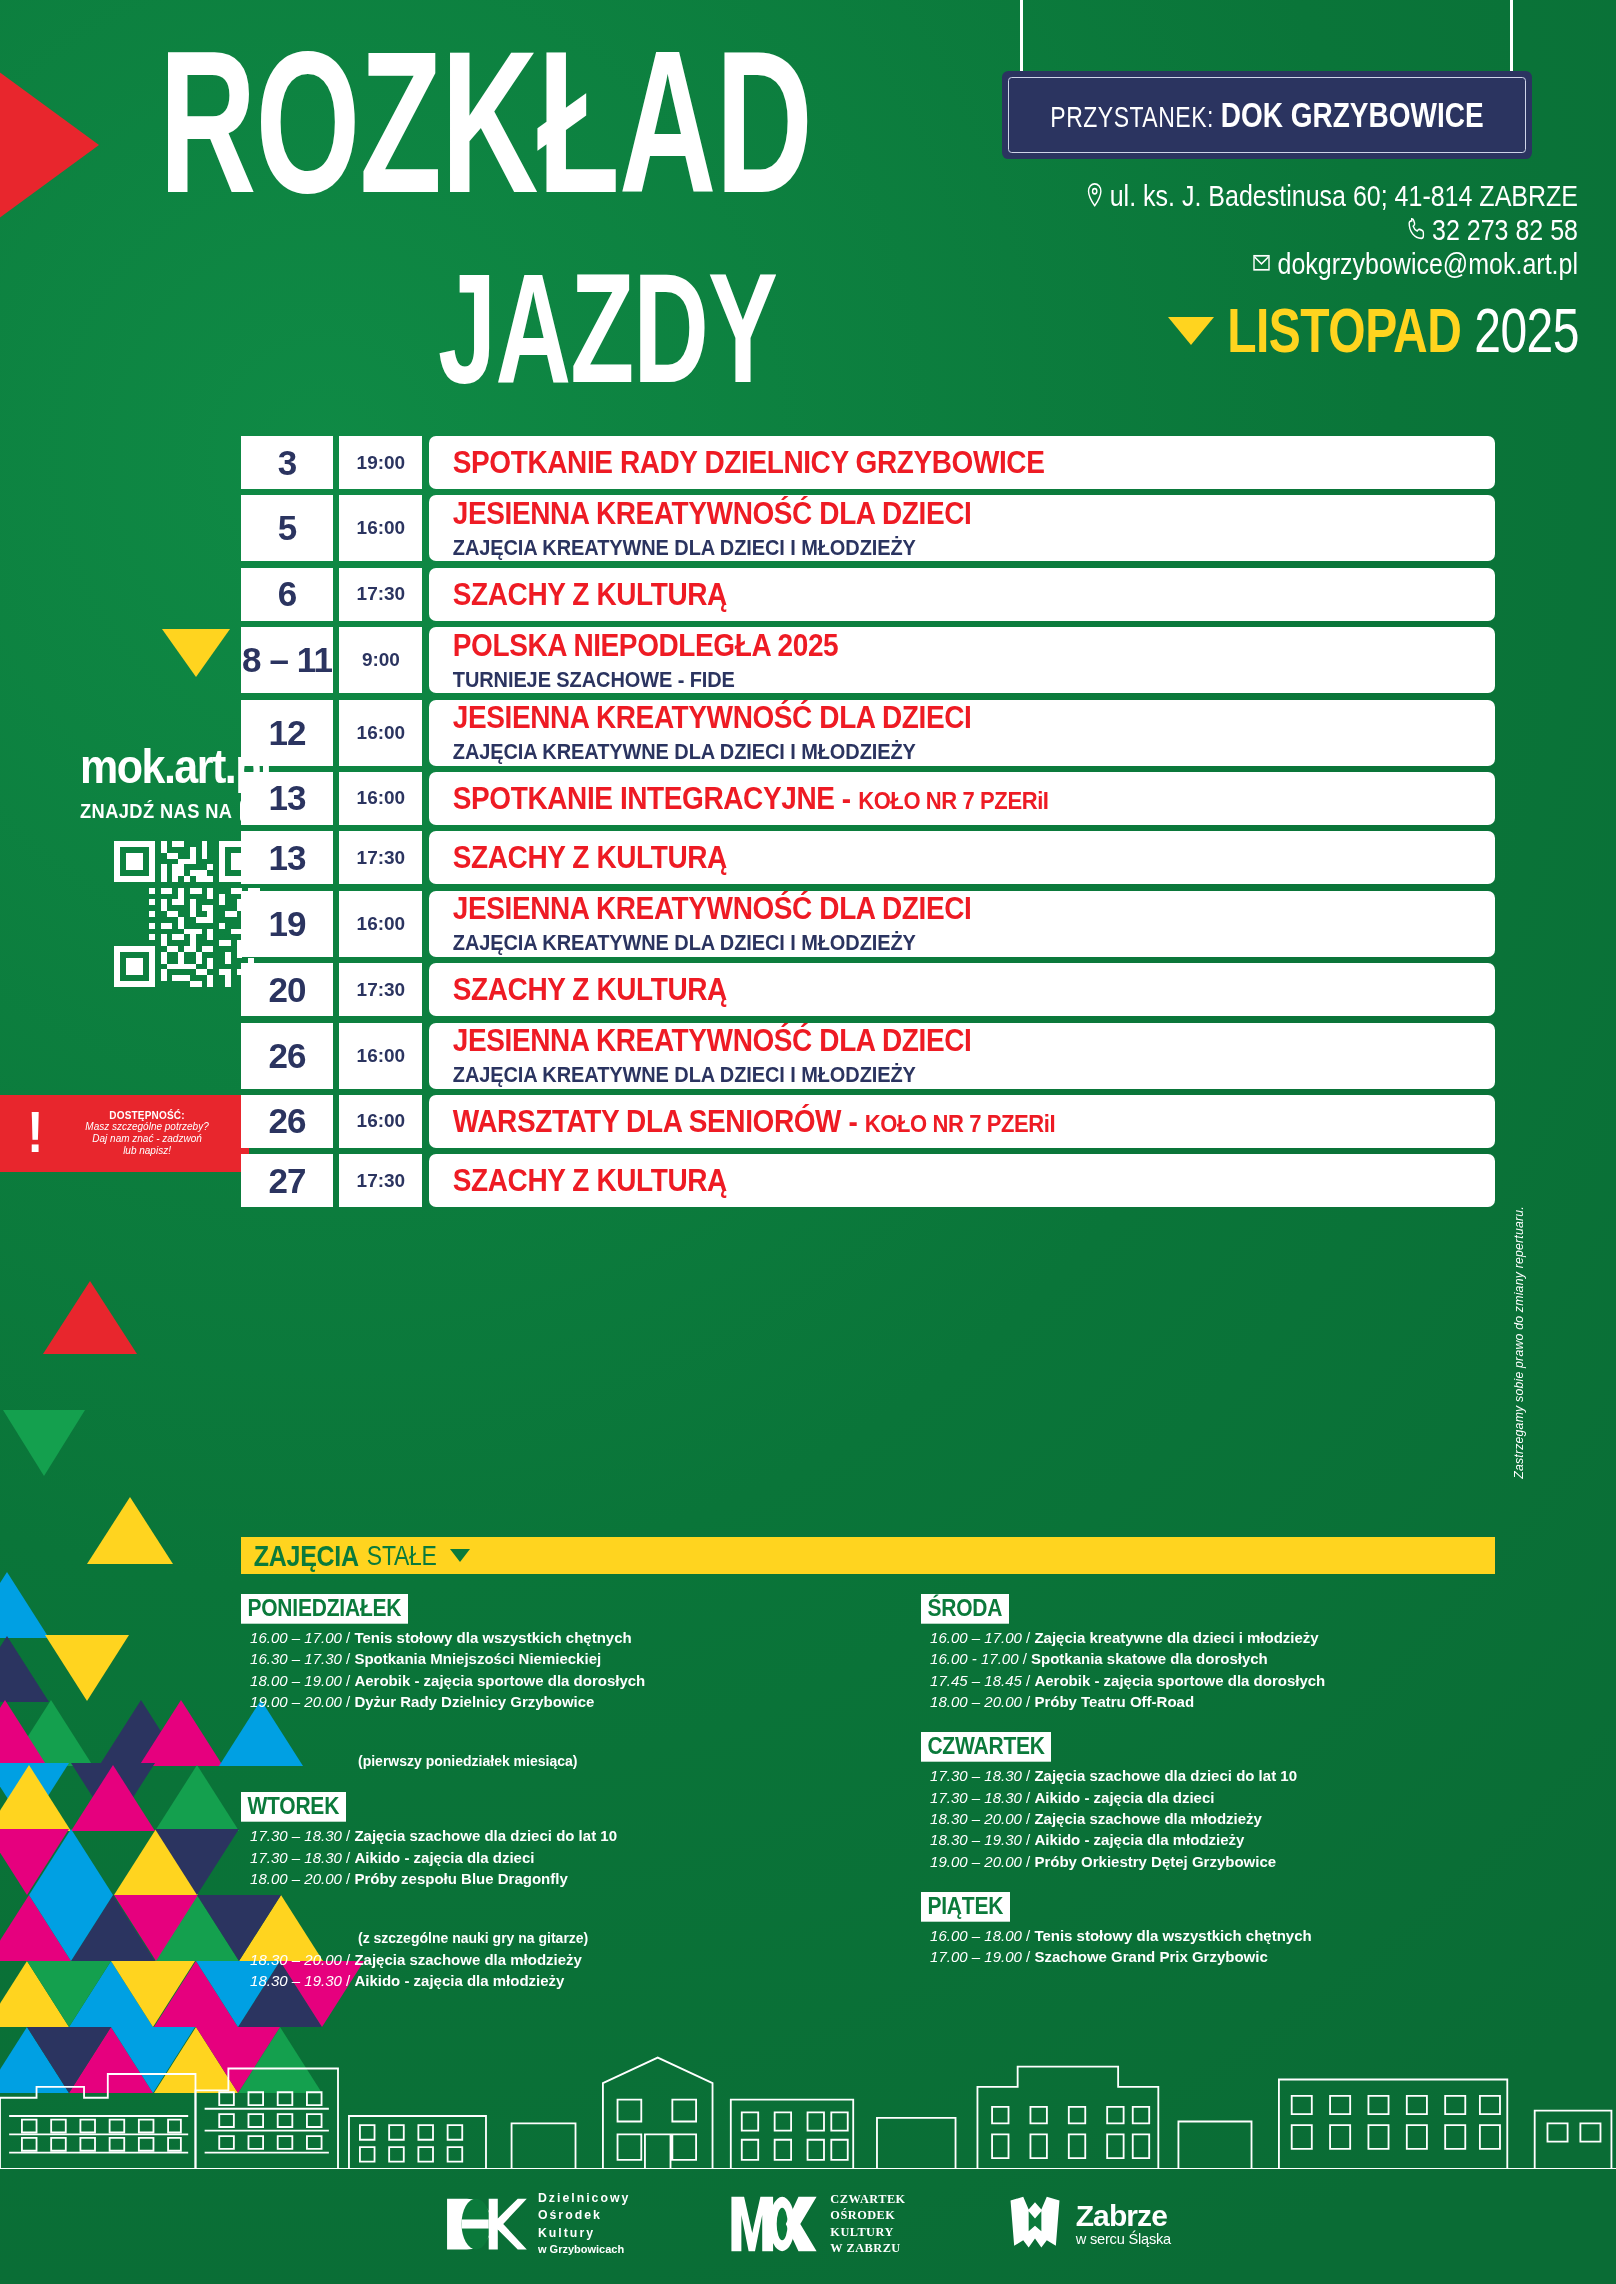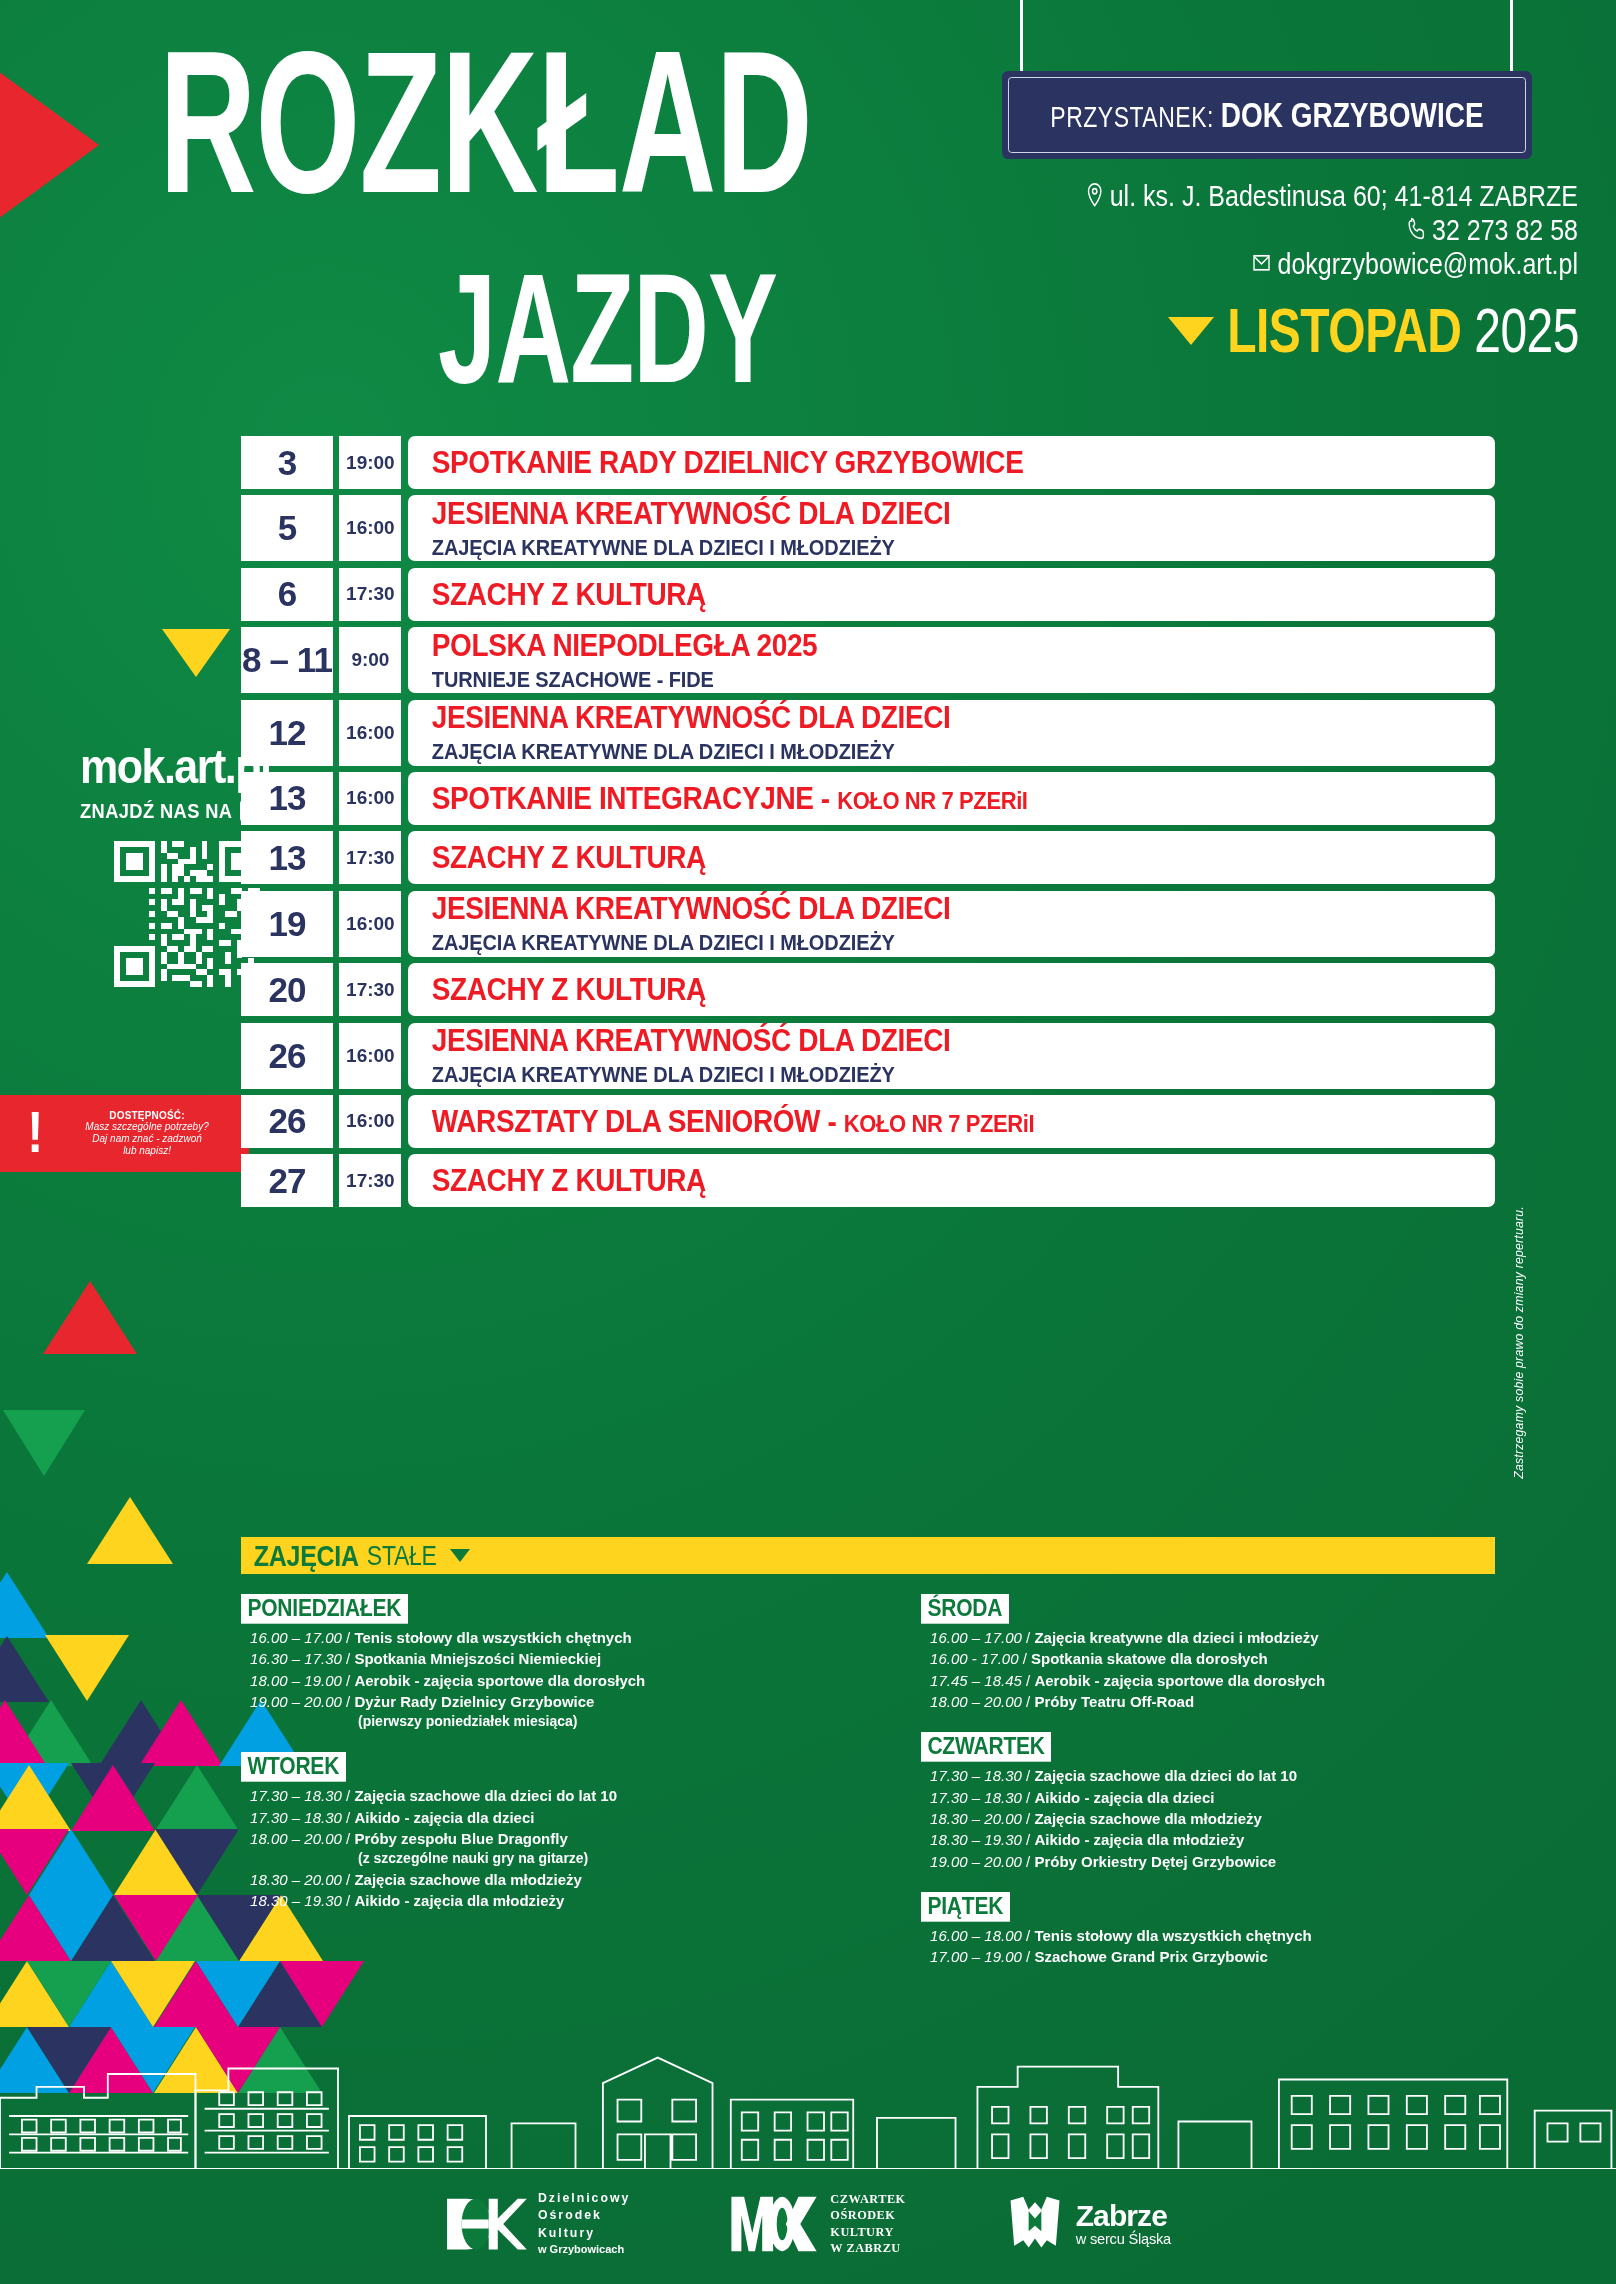--- a/index.html
+++ b/index.html
@@ -76,21 +76,21 @@
   .access .bang{color:#fff;font-weight:700;font-size:48px;line-height:.8;padding-left:20px;transform:scaleY(1.18);}
   .access .atxt{color:#fff;text-align:center;flex:1;}
   .access .atxt .t1{font-weight:700;font-size:10px;letter-spacing:0.2px;}
   .access .atxt .t2{font-style:italic;font-size:10px;line-height:1.22;}
 
   
   .sched{position:absolute;left:241px;top:436px;width:1254px;}
   .row{display:flex;gap:6.4px;margin-bottom:6.4px;}
   .c-day{width:92px;background:#fff;display:flex;align-items:center;justify-content:center;}
   .c-day span{color:#2b3460;font-weight:700;font-size:35px;letter-spacing:-0.9px;}
-  .c-time{width:62px;background:#fff;display:flex;align-items:center;justify-content:center;}
+  .c-time{width:83px;background:#fff;display:flex;align-items:center;justify-content:center;}
   .c-time span{color:#2b3460;font-weight:600;font-size:19px;}
   .c-ev{flex:1;background:#fff;display:flex;flex-direction:column;justify-content:center;padding-left:24px;box-sizing:border-box;border-radius:7px;}
   .ev-t{color:#ee1b24;font-weight:700;font-size:28px;letter-spacing:-0.4px;line-height:1.12;transform:scaleY(1.1);transform-origin:left center;}
   .ev-t .small{font-size:22px;color:#ee1b24;font-weight:700;}
   .ev-s{color:#2b3460;font-weight:600;font-size:20px;letter-spacing:-0.1px;line-height:1.15;margin-top:6.4px;transform:scaleY(1.1);transform-origin:left center;}
   .r1{height:53px;}
   .r2{height:66px;}
 
   .rotnote{position:absolute;left:1512px;top:1206px;transform:rotate(180deg);writing-mode:vertical-rl;color:#fff;font-style:italic;font-size:12.3px;letter-spacing:0.2px;}
 
@@ -98,21 +98,21 @@
   .stale{position:absolute;left:241px;top:1537px;width:1254px;height:37px;background:#ffd41f;display:flex;align-items:center;padding-left:12.8px;box-sizing:border-box;gap:8.2px;}
   .stale .s1{color:#0b7a3b;font-weight:700;font-size:25px;transform:scaleY(1.2);letter-spacing:-0.3px;}
   .stale .s2{color:#0b7a3b;font-weight:400;font-size:23px;transform:scaleY(1.2);letter-spacing:-0.3px;}
 
   .cols{position:absolute;left:241px;top:1594px;width:1334px;display:flex;gap:77px;}
   .col{width:603px;}
   .daytag{display:inline-block;background:#fff;color:#0b7a3b;font-weight:700;font-size:21px;padding:0.9px 6.4px 1.8px 6.4px;letter-spacing:-0.2px;transform:scaleY(1.1);transform-origin:left top;margin-bottom:6.4px;}
   .line{color:#fff;font-size:15px;line-height:1.42;white-space:nowrap;padding-left:9.1px;}
   .line .tm{font-style:italic;font-weight:400;}
   .line .nm{font-weight:700;}
-  .cont{padding-left:117px;font-weight:700;font-size:14px;color:#fff;line-height:1.42;}
+  .cont{padding-left:117px;font-weight:700;font-size:14px;color:#fff;line-height:1.42;margin-top:40px;}
   .gap{height:20px;}
 
   
   .skyline{position:absolute;left:0;bottom:115px;width:1616px;height:137px;}
   .logos{position:absolute;left:0;bottom:16.4px;width:1616px;height:88px;display:flex;align-items:center;justify-content:center;gap:99px;}
   .logo{display:flex;align-items:center;gap:11px;}
   .logo .txt{color:#fff;}
   .dok-t div{font-size:12.3px;font-weight:700;letter-spacing:2px;line-height:1.42;}
   .dok-t .sub{font-size:11px;letter-spacing:0;font-weight:700;}
   .mok-t div{font-size:12.3px;font-weight:700;letter-spacing:0.5px;line-height:1.32;font-family:"Liberation Serif", serif;}

